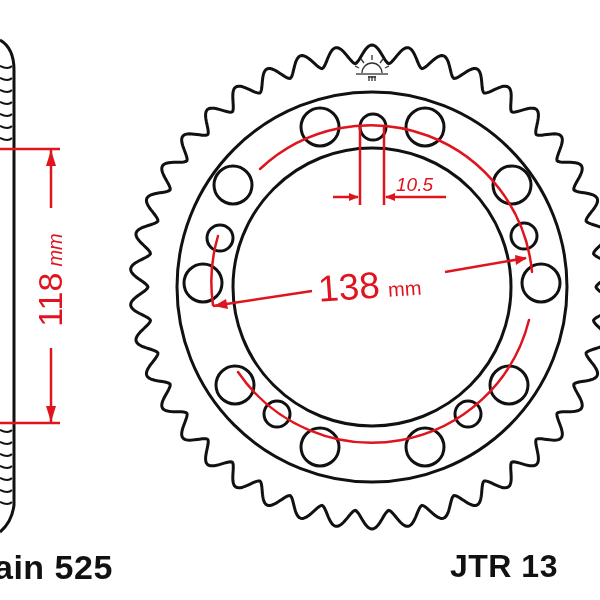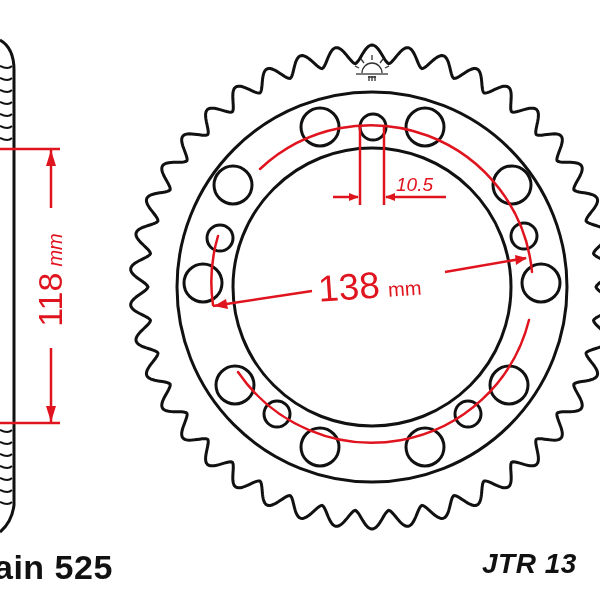--- a/index.html
+++ b/index.html
@@ -1,20 +1,20 @@
 <!DOCTYPE html>
 <html><head>
   <meta charset="utf-8">
   <style>
     html, body { margin: 0; padding: 0; background: #ffffff; }
     body { width: 600px; height: 600px; overflow: hidden; position: relative; font-family: "Liberation Sans", sans-serif; }
     #drawing { position: absolute; left: 0; top: 0; width: 600px; height: 600px; }
     .lbl { position: absolute; color: #111; font-weight: bold; font-family: "Liberation Sans", sans-serif; white-space: nowrap; }
     #chain-label { left: -6px; top: 548px; font-size: 34px; letter-spacing: 0.5px; }
-    #part-label { left: 482px; top: 548px; font-size: 28px; letter-spacing: 0.5px; font-style: italic; }
+    #part-label { left: 450px; top: 548px; font-size: 32px; letter-spacing: 0.5px; }
     .dim { font-family: "Liberation Sans", sans-serif; fill: #e0141e; }
   </style>
 </head>
 <body>
 
 <svg id="drawing" viewBox="0 0 600 600" xmlns="http://www.w3.org/2000/svg">
   <defs>
     <marker id="arrowR" markerWidth="10" markerHeight="8" refX="9" refY="4" orient="auto" markerUnits="userSpaceOnUse">
       <path d="M0,0 L10,4 L0,8 z" fill="#e0141e"></path>
     </marker>

